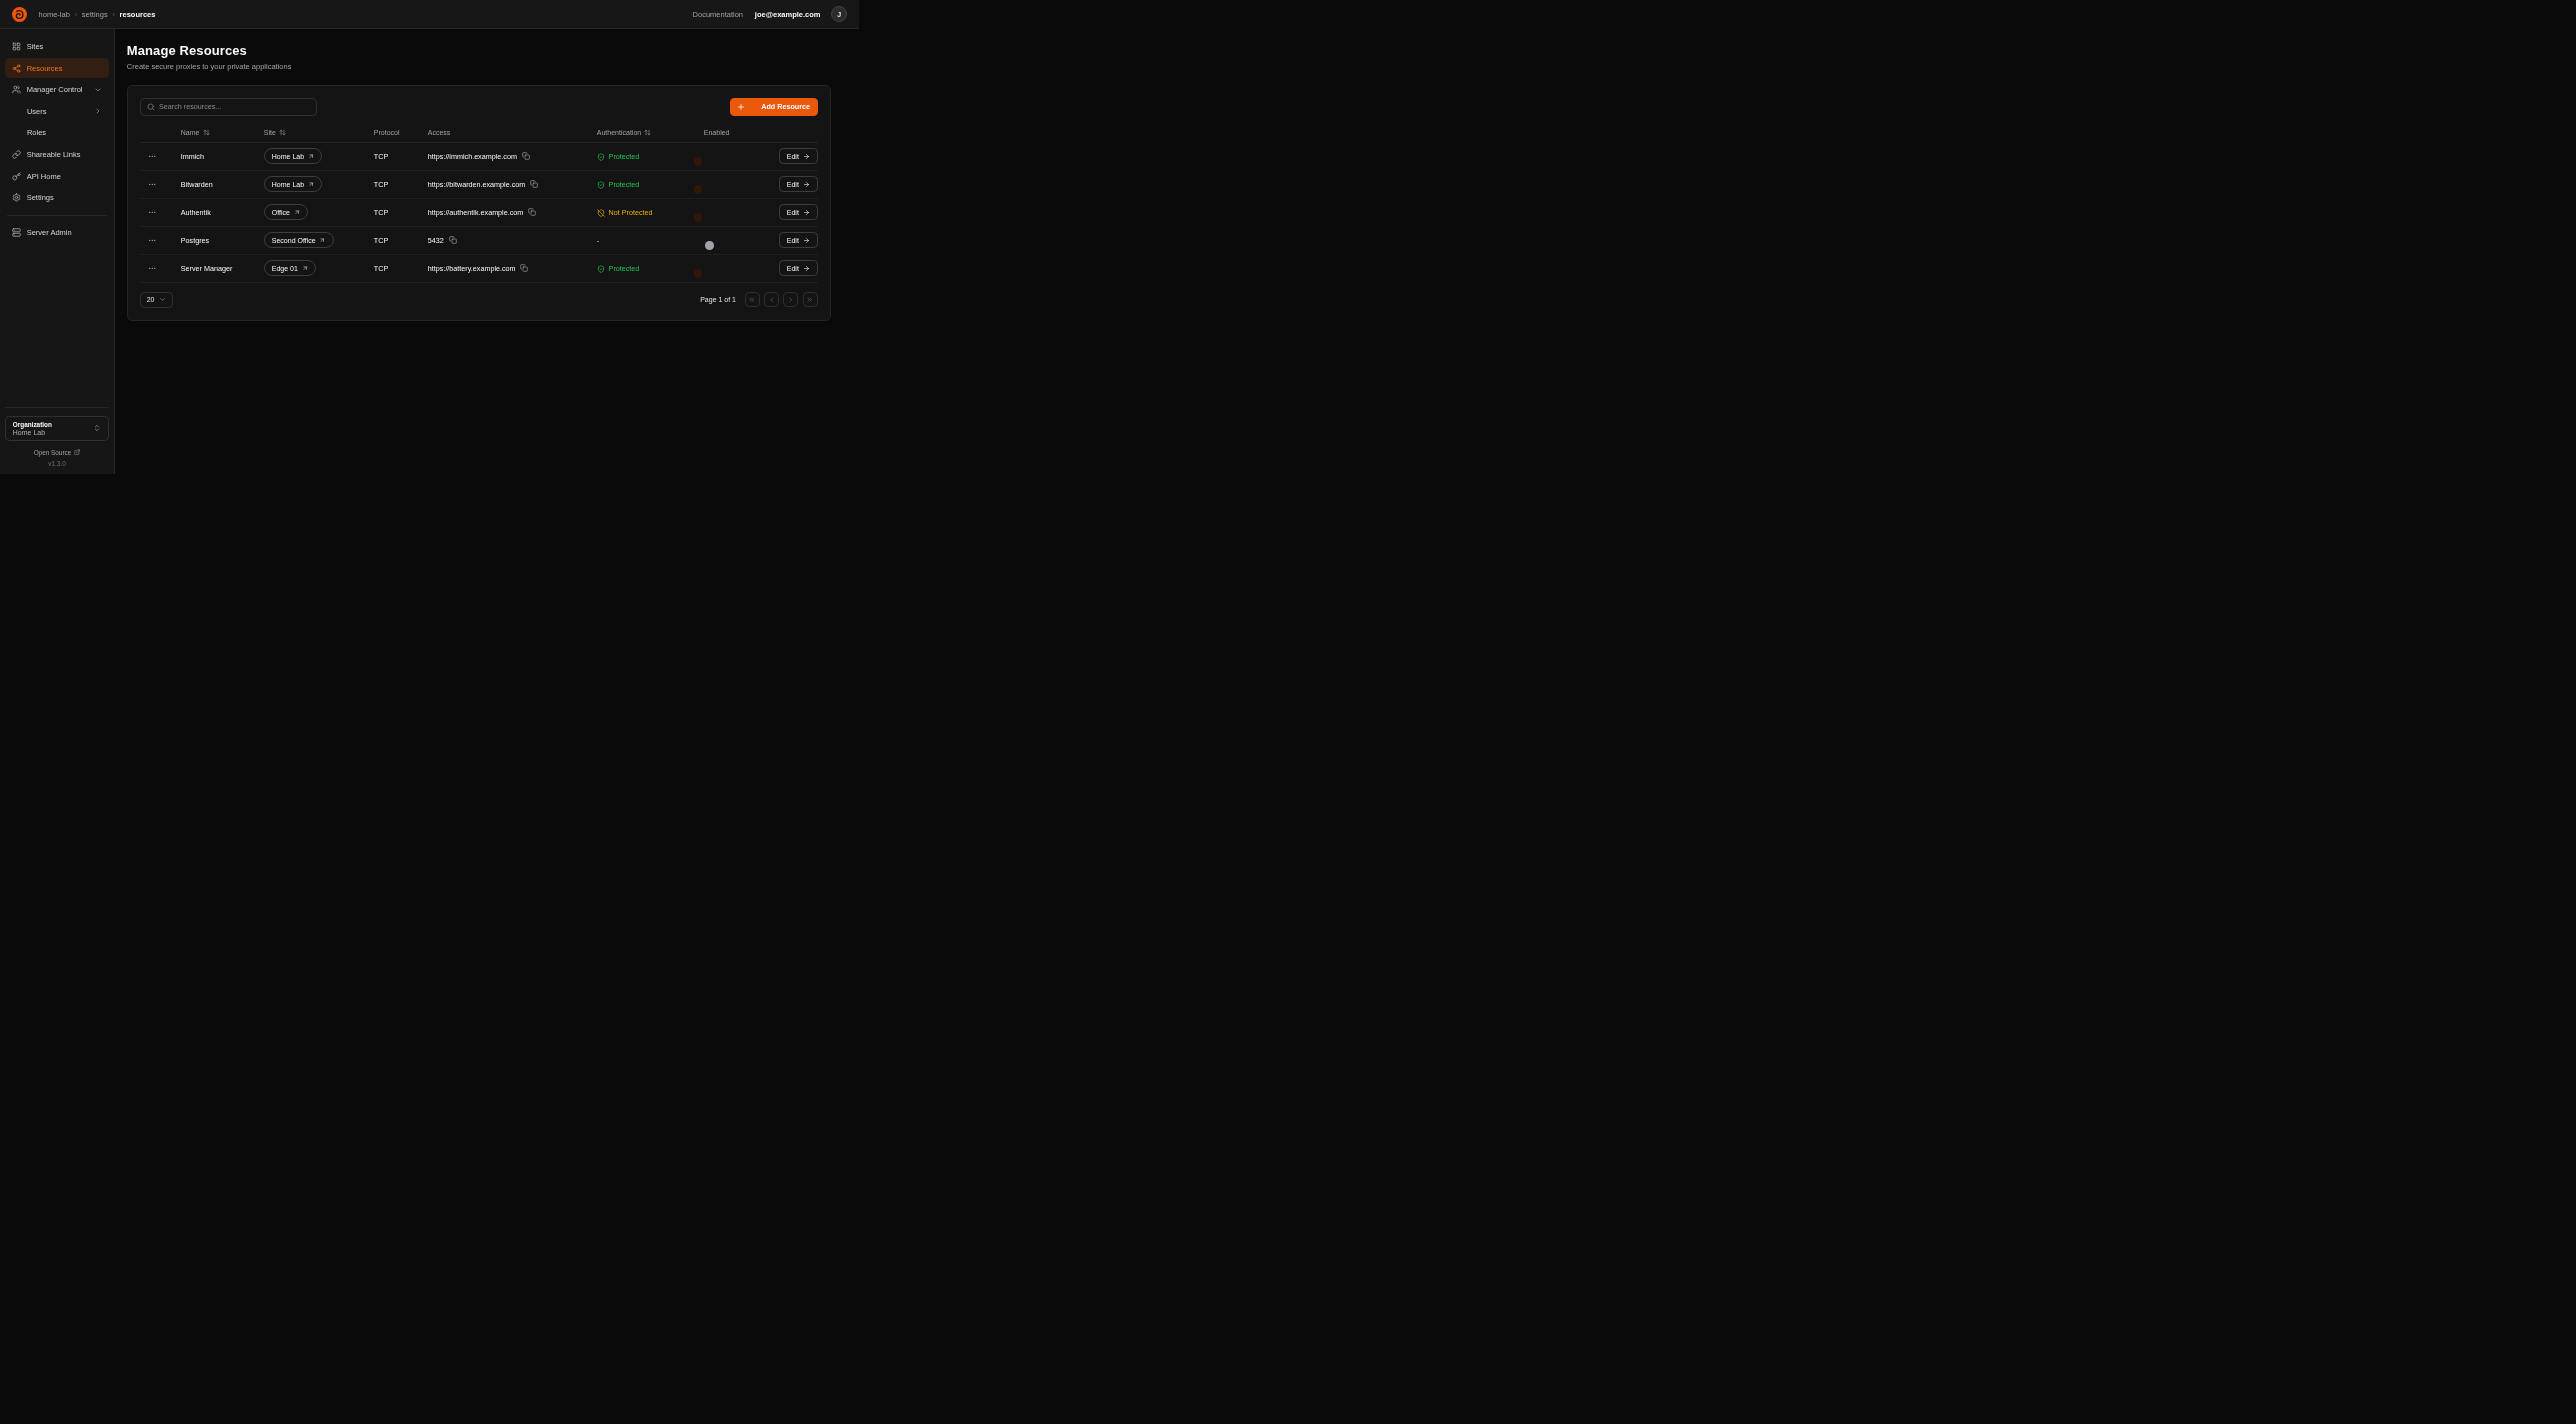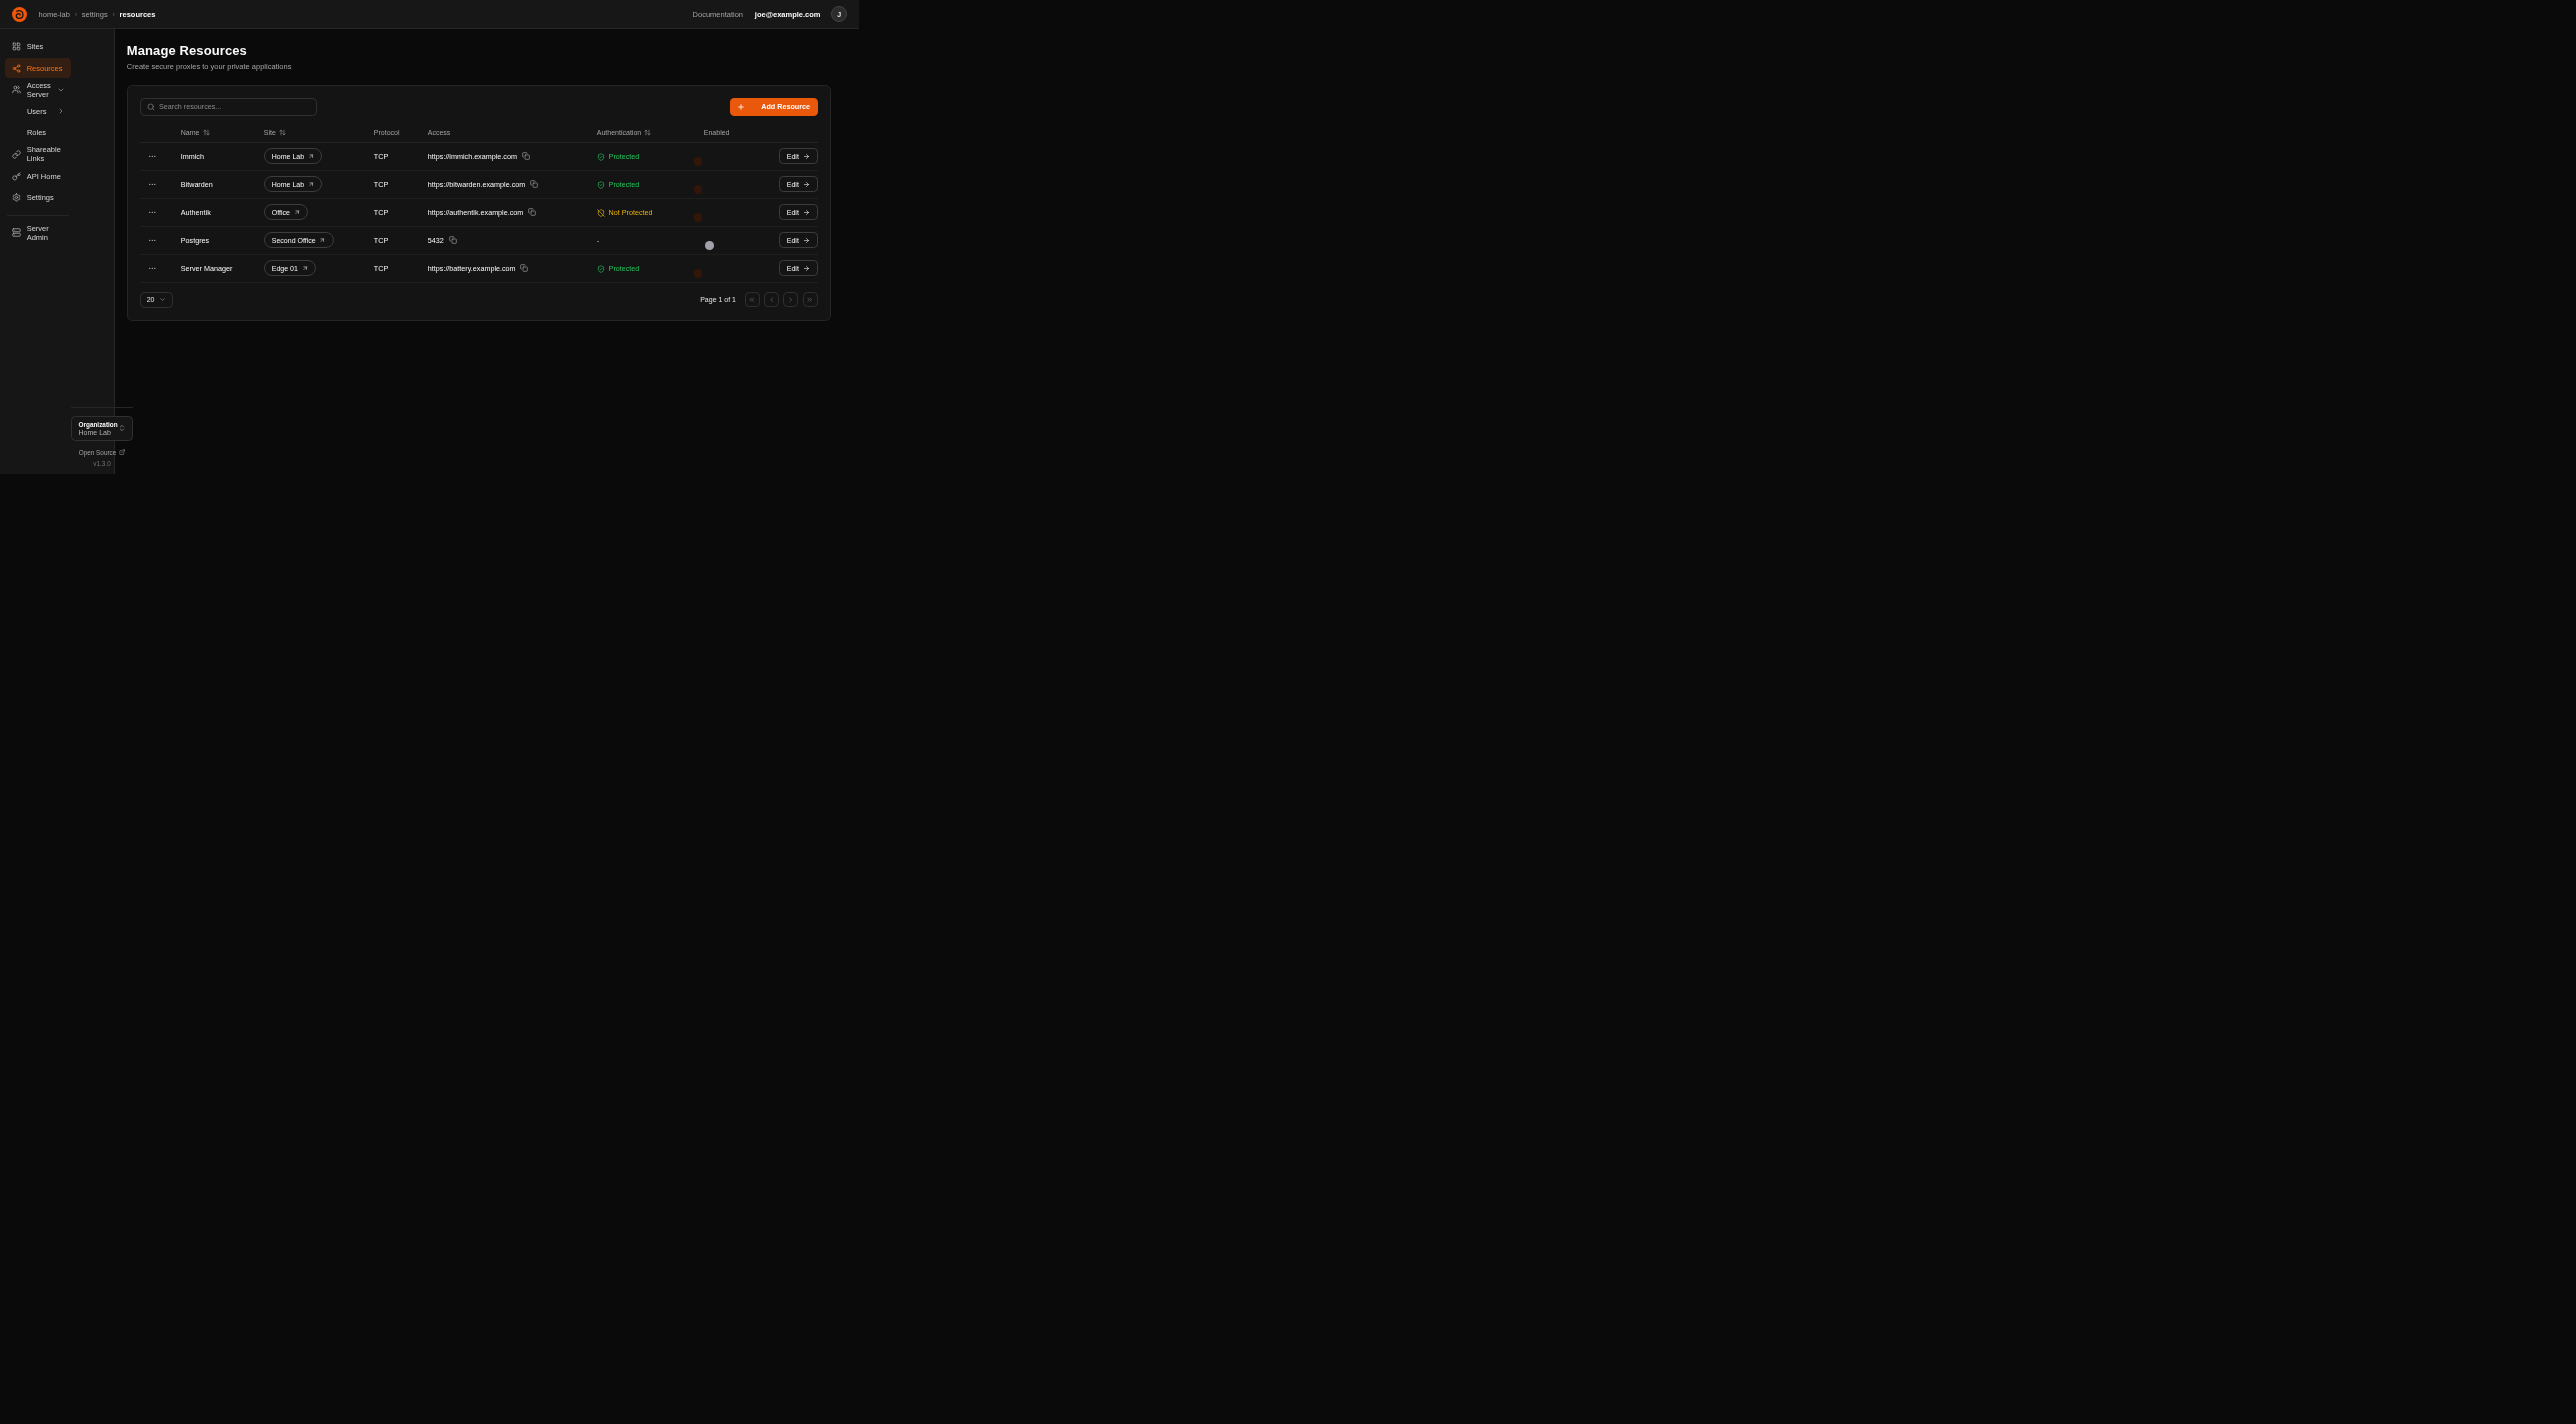--- a/index.html
+++ b/index.html
@@ -29,21 +29,21 @@
     display:flex; align-items:center; justify-content:center;
     color:#e5e5e5; font-size:7px; font-weight:600; margin-left:3.2px; cursor:pointer;
   }
 
   
   .shell { display:flex; height:445px; }
 
   
   .sidebar {
     width:115px; background:#161616; border-right:0.5px solid #262626;
-    display:flex; flex-direction:row; padding:7.5px 5.4px 7.5px 5.4px;
+    display:flex; flex-direction:column; padding:7.5px 5.4px 7.5px 5.4px;
   }
   .nav { display:flex; flex-direction:column; gap:1.6px; }
   .nav-item {
     height:20px; display:flex; align-items:center; gap:5.9px;
     padding:0 6.4px; border-radius:4.3px; color:#d4d4d4; font-size:7.5px; cursor:pointer;
   }
   .nav-item .icon { color:#b3b3b3; }
   .nav-item.active { background:rgba(234,88,12,0.14); color:#f97316; }
   .nav-item.active .icon { color:#f97316; }
   .nav-item .trail { margin-left:auto; color:#a3a3a3; }
@@ -204,21 +204,21 @@
 
       <div class="nav-item">
         <span class="icon">
           <svg viewBox="0 0 24 24" width="9" height="9" fill="none" stroke="currentColor" stroke-width="2" stroke-linecap="round" stroke-linejoin="round">
               <path d="M16 21v-2a4 4 0 0 0-4-4H6a4 4 0 0 0-4 4v2"></path>
               <circle cx="9" cy="7" r="4"></circle>
               <path d="M22 21v-2a4 4 0 0 0-3-3.87"></path>
               <path d="M16 3.13a4 4 0 0 1 0 7.75"></path>
             </svg>
         </span>
-        <span>Access Server</span>
+        <span>Manager Control</span>
         <span class="trail icon">
           <svg viewBox="0 0 24 24" width="8" height="8" fill="none" stroke="currentColor" stroke-width="2" stroke-linecap="round" stroke-linejoin="round">
               <path d="m6 9 6 6 6-6"></path>
             </svg>
         </span>
       </div>
 
       <div class="nav-item nav-sub">
         <span>Users</span>
         <span class="trail icon">

